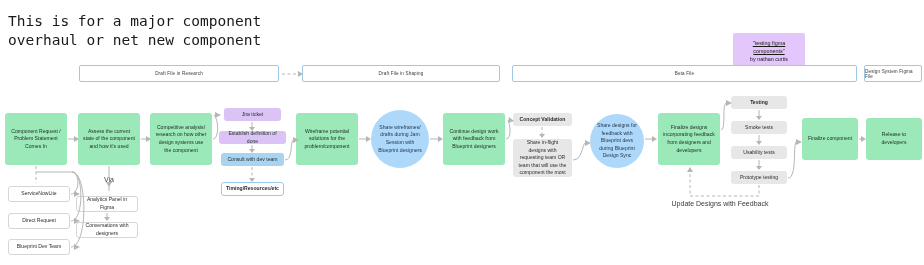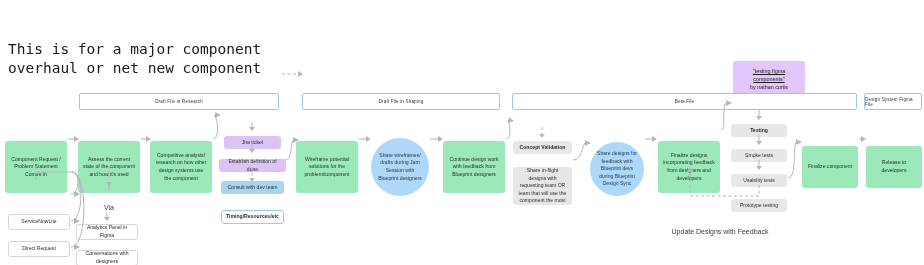--- a/index.html
+++ b/index.html
@@ -12,21 +12,21 @@
     height: 265px;
     position: relative;
     overflow: hidden;
     font-family: "Liberation Sans", sans-serif;
     color: #2b2b2b;
   }
   .canvas {
     position: absolute;
     inset: 0;
   }
-  .abs { position: absolute; box-sizing: border-box; margin-top: 28px; }
+  .abs { position: absolute; box-sizing: border-box; }
 
   
   .title {
     left: 8px; top: 12px;
     width: 340px;
     font-family: "DejaVu Sans Mono", monospace;
     font-size: 14.5px;
     line-height: 19px;
     color: #1a1a1a;
     white-space: pre-line;

